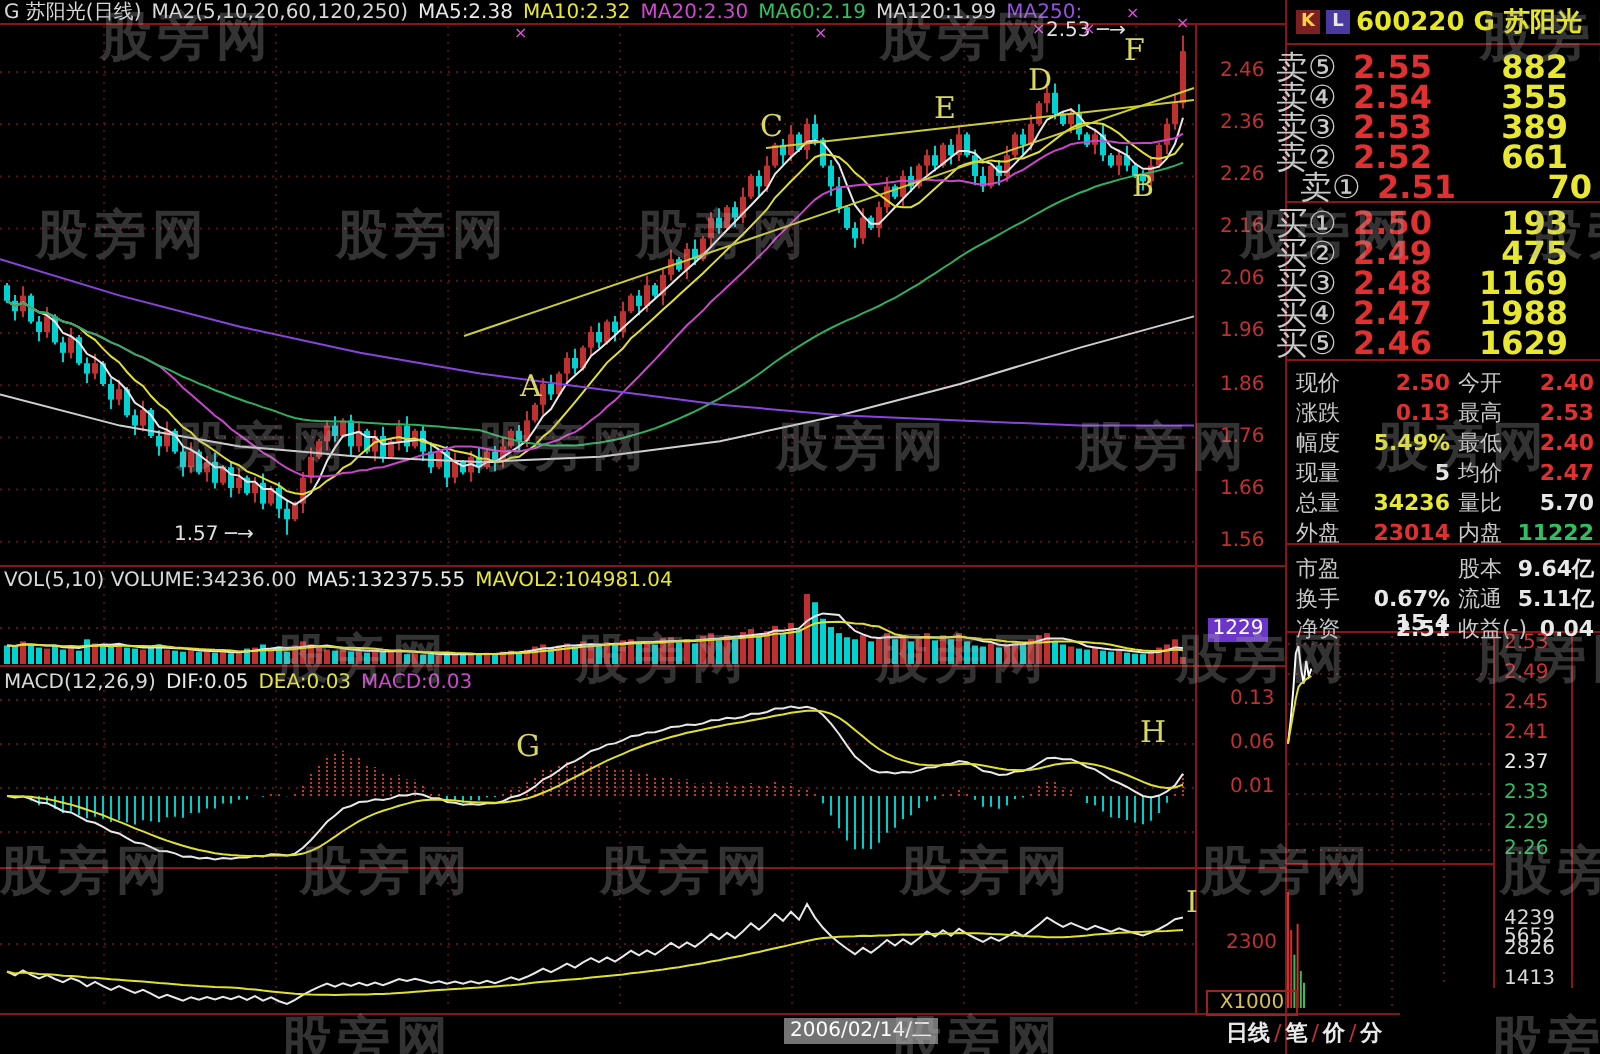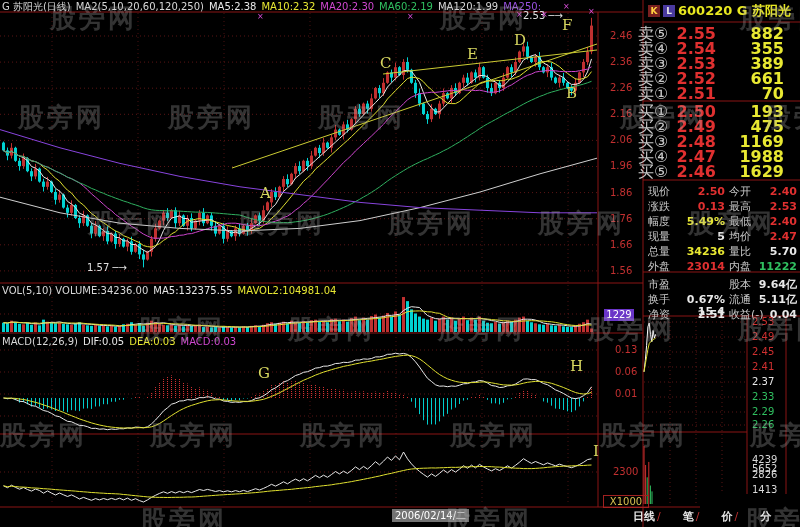--- a/index.html
+++ b/index.html
@@ -29,21 +29,21 @@
   .ticn{display:inline-block;width:12px;height:12px;font-size:9px;line-height:12px;
         text-align:center;color:#ffd040;font-weight:bold;}
   #badge-vol{position:absolute;left:604px;top:309px;width:30px;height:12px;background:#6a35c8;
              color:#fff;font-size:10px;line-height:12px;text-align:center;z-index:4;}
   #x1000{position:absolute;left:603px;top:495px;width:44px;height:11px;border:1px solid #a02020;
          color:#d8c050;font-size:10px;line-height:11px;text-align:center;z-index:4;}
   #obv2300{position:absolute;left:613px;top:466px;color:#c23030;font-size:10px;z-index:4;}
   #datebadge{position:absolute;left:392px;top:509px;height:13px;padding:0 3px;background:#737373;
              color:#fff;font-size:10px;line-height:13px;z-index:4;white-space:nowrap;}
   #tabs{position:absolute;left:611px;top:510px;font-size:11px;line-height:13px;z-index:4;white-space:nowrap;}
-  #tabs .tab{color:#e8e8e8;font-weight:bold;padding:0 2px;cursor:default;margin-left:20px;}
+  #tabs .tab{color:#e8e8e8;font-weight:bold;padding:0 2px;cursor:default;}
   #tabs .sep{color:#c03030;}
   #blackbox{position:absolute;left:700px;top:494px;width:100px;height:26px;background:#000;z-index:2;}
   .ilabel{position:absolute;font-size:10px;line-height:10px;z-index:4;}
 </style>
 </head>
 <body>
 
 <div id="app">
   <svg id="cv" width="800" height="527">
       <line x1="52" y1="13" x2="52" y2="505" stroke="#481010" stroke-width="1" stroke-dasharray="1,3"></line>
@@ -761,21 +761,21 @@
       <div class="qrow" style="top:56px;">
         <div class="lb" style="">卖③</div>
         <div class="pr" style="color: rgb(224, 48, 48);">2.53</div>
         <div class="vl" style="">389</div>
       </div>
       <div class="qrow" style="top:71px;">
         <div class="lb" style="">卖②</div>
         <div class="pr" style="color: rgb(224, 48, 48);">2.52</div>
         <div class="vl" style="">661</div>
       </div>
-      <div class="qrow" style="top:86px;">
+      <div class="qrow" style="top:86px;margin-left:12px;">
         <div class="lb" style="">卖①</div>
         <div class="pr" style="color: rgb(224, 48, 48);">2.51</div>
         <div class="vl" style="">70</div>
       </div>
       <div class="qrow" style="top:104px;">
         <div class="lb" style="">买①</div>
         <div class="pr" style="color: rgb(224, 48, 48);">2.50</div>
         <div class="vl" style="">193</div>
       </div>
       <div class="qrow" style="top:119px;">

